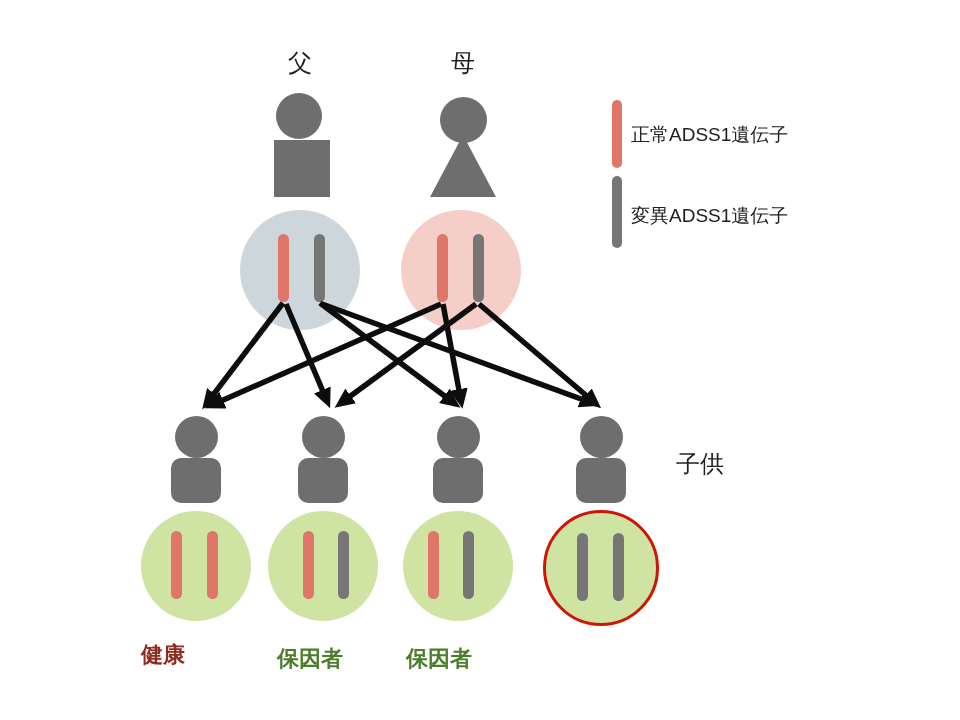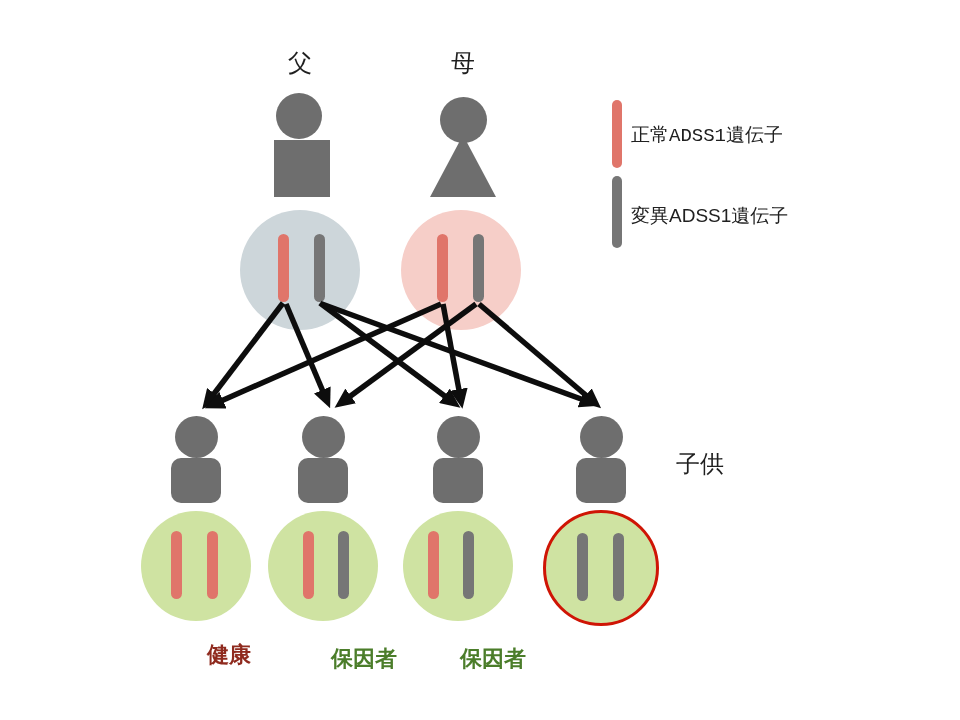--- a/index.html
+++ b/index.html
@@ -16,21 +16,21 @@
     border-left:33px solid transparent;border-right:33px solid transparent;
     border-bottom:62px solid #6e6e6e;}
   .gene-circle{position:absolute;width:120px;height:120px;border-radius:50%;}
   .gene-circle.father-bg{background:#cdd6da;}
   .gene-circle.mother-bg{background:#f6cec8;}
   .gene-circle.child-bg{background:#cfe3a2;width:110px;height:110px;}
   .gene-circle.affected-ring{width:110px;height:110px;border:3px solid #cf1505;}
   .gene-bar{position:absolute;width:11px;height:68px;border-radius:6px;background:#999;}
   .legend-bar{position:absolute;left:612px;width:10px;border-radius:5px;}
   .legend-text{position:absolute;left:631px;font-size:19px;color:#202020;white-space:nowrap;}
-  .status-label{position:absolute;font-size:22px;font-weight:bold;text-align:right;white-space:nowrap;}
+  .status-label{position:absolute;font-size:22px;font-weight:bold;text-align:left;white-space:nowrap;}
   svg.arrows{position:absolute;left:0;top:0;}
 </style>
 </head>
 <body>
 
 <div id="slide">
 
   <div class="abs label-black" style="left:270px;top:47px;width:60px;">父</div>
   <div class="abs label-black" style="left:433px;top:47px;width:60px;">母</div>
 
@@ -39,21 +39,21 @@
     <div class="person-body-rect" style="left:274px;top:140px;width:56px;height:57px;"></div>
   </div>
 
   <div>
     <div class="person-head" style="left:440px;top:97px;width:47px;height:46px;"></div>
     <div class="person-body-triangle" style="left:430px;top:135px;"></div>
   </div>
 
   <div>
     <div class="legend-bar" style="top: 100px; height: 68px; background: rgb(224, 117, 106);"></div>
-    <div class="legend-text" style="top:122px;font-family:Liberation Mono, monospace;">正常ADSS1遺伝子</div>
+    <div class="legend-text" style="top:122px;">正常ADSS1遺伝子</div>
     <div class="legend-bar" style="top: 176px; height: 72px; background: rgb(118, 118, 118);"></div>
     <div class="legend-text" style="top:203px;">変異ADSS1遺伝子</div>
   </div>
 
   <div class="gene-circle father-bg" style="left:240px;top:210px;"></div>
   <div class="gene-bar" style="left: 278px; top: 234px; background: rgb(224, 117, 106);"></div>
   <div class="gene-bar" style="left: 314px; top: 234px; background: rgb(118, 118, 118);"></div>
 
   <div class="gene-circle mother-bg" style="left:401px;top:210px;"></div>
   <div class="gene-bar" style="left: 437px; top: 234px; background: rgb(224, 117, 106);"></div>

